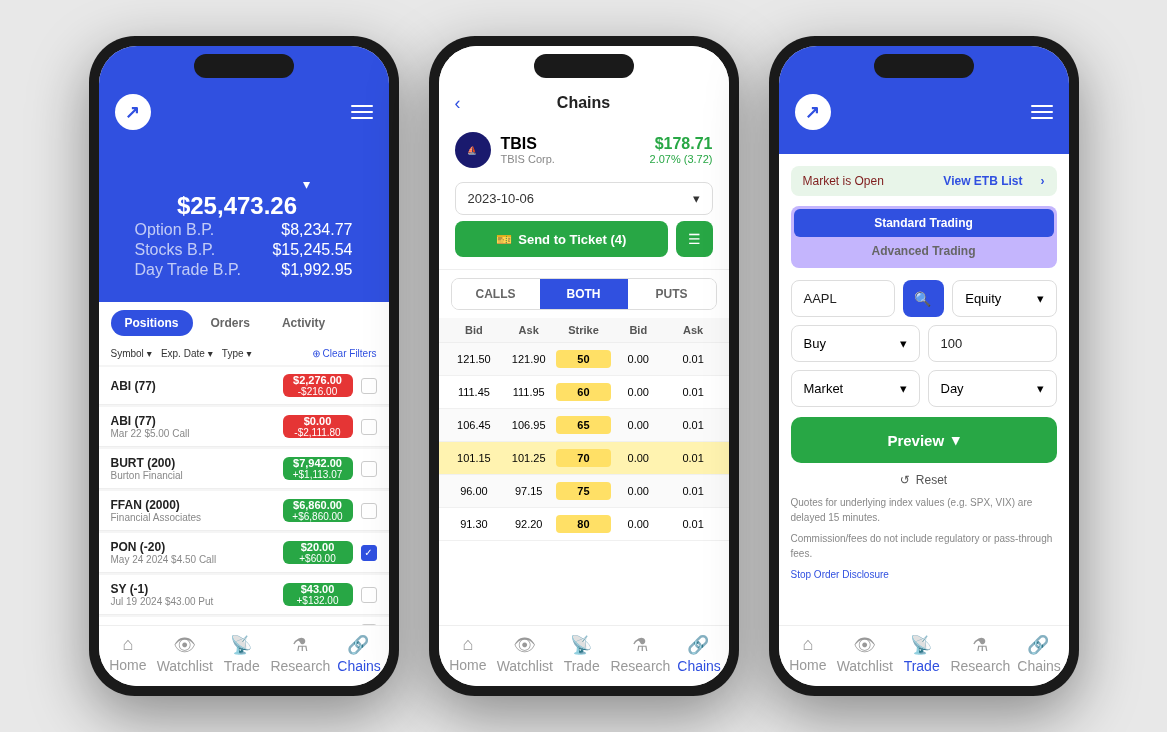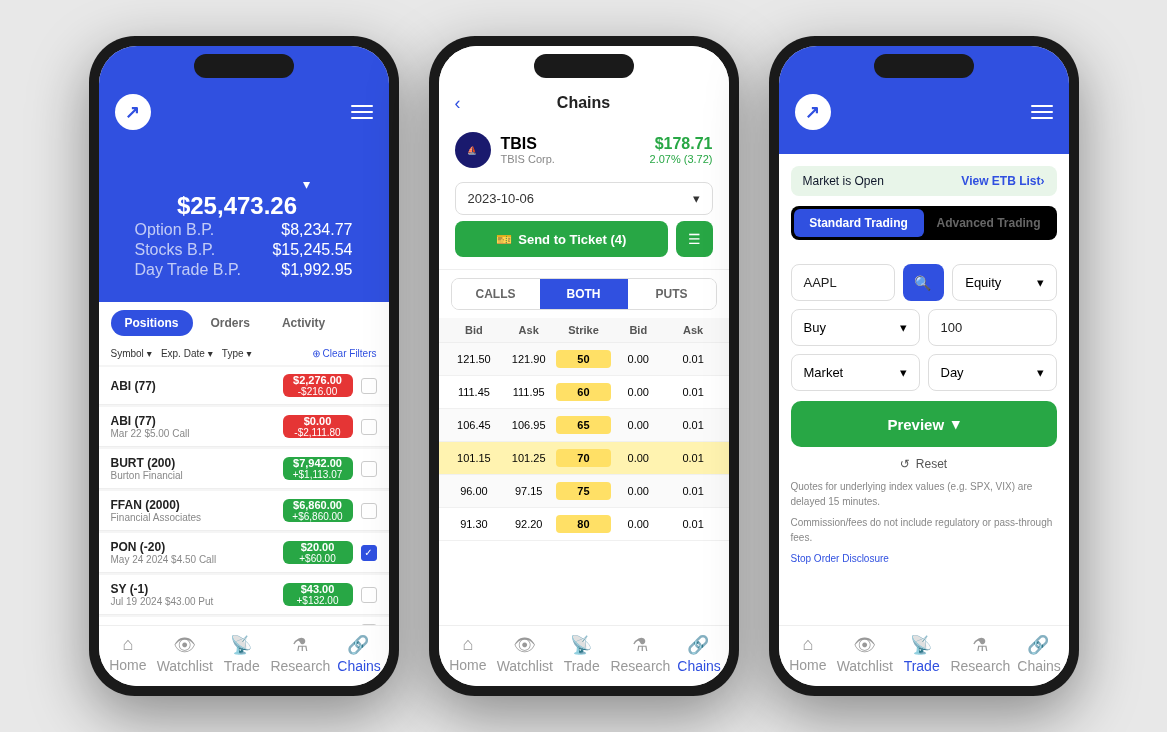--- a/index.html
+++ b/index.html
@@ -352,29 +352,30 @@
     }
     .market-bar {
       display: flex;
       justify-content: space-between;
       align-items: center;
       padding: 8px 12px;
       background: #e8f5e9;
       border-radius: 8px;
       margin-bottom: 10px;
     }
-    .market-open { font-size: 12px; color: #0f172a; }
-    .etb-link { font-size: 12px; color: #3050e0; font-weight: 600; display: flex; align-items: center; gap: 0; }
+    .market-open { font-size: 12px; color: #7f1d1d; }
+    .etb-link { font-size: 12px; color: #3050e0; font-weight: 600; display: flex; align-items: center; gap: 18px; }
 
     .trade-tabs {
       display: flex;
-      background: #000000;
+      background: #c4b5fd;
       border-radius: 8px;
       padding: 3px;
-      margin-bottom: 24px;
+      margin-bottom: 12px;
+      flex-direction: column;
     }
     .trade-tab {
       flex: 1;
       padding: 7px;
       text-align: center;
       font-size: 12px;
       font-weight: 600;
       border-radius: 6px;
       cursor: pointer;
     }

